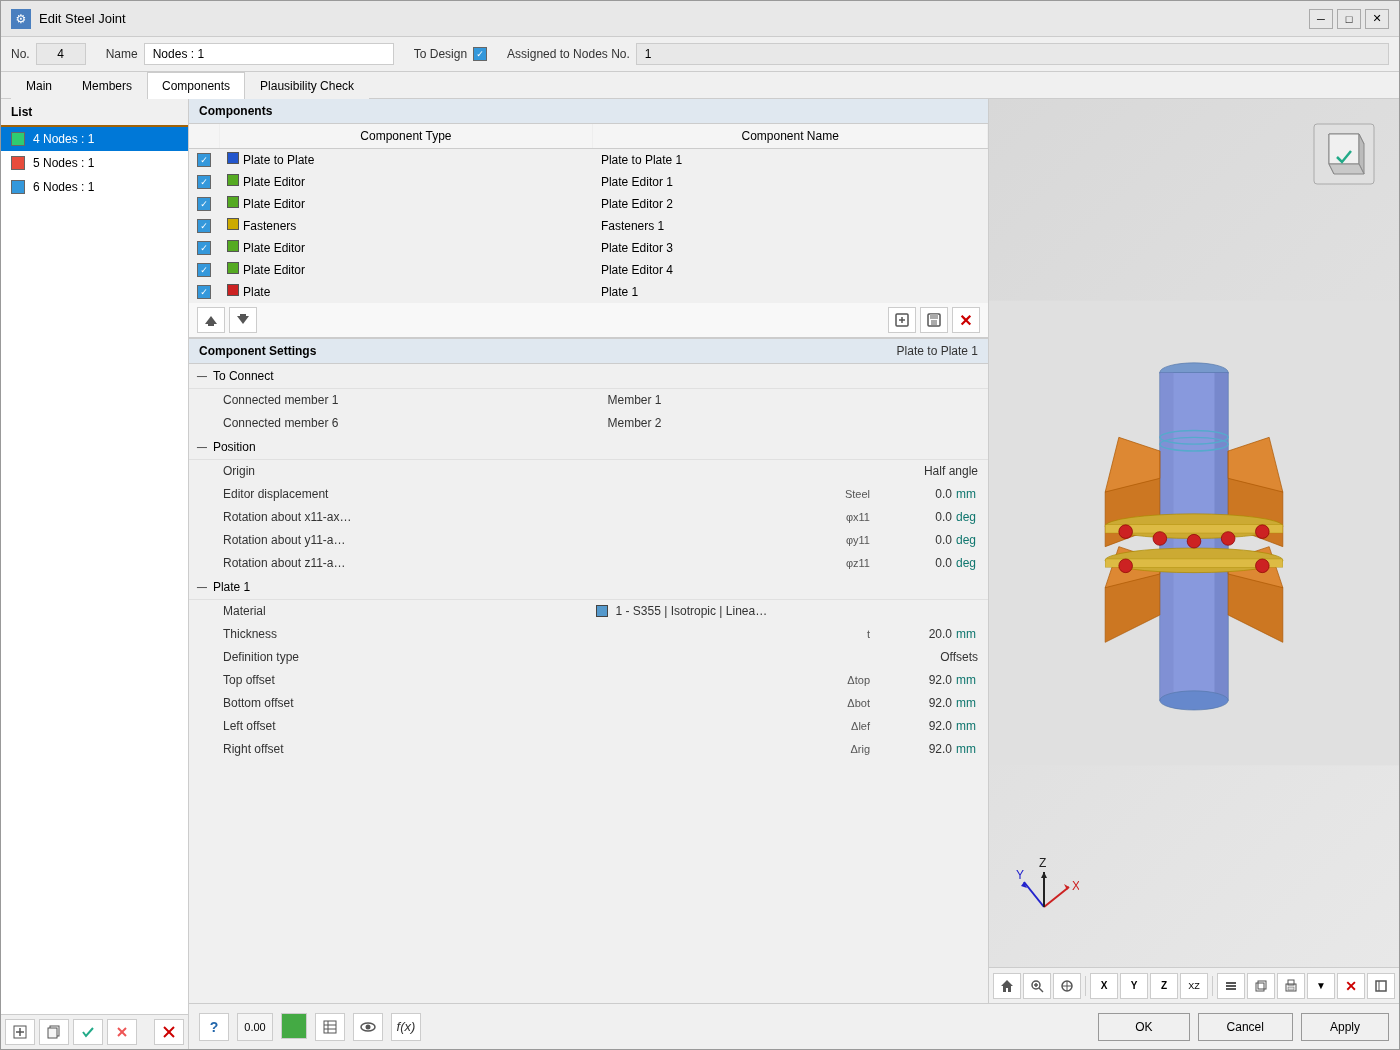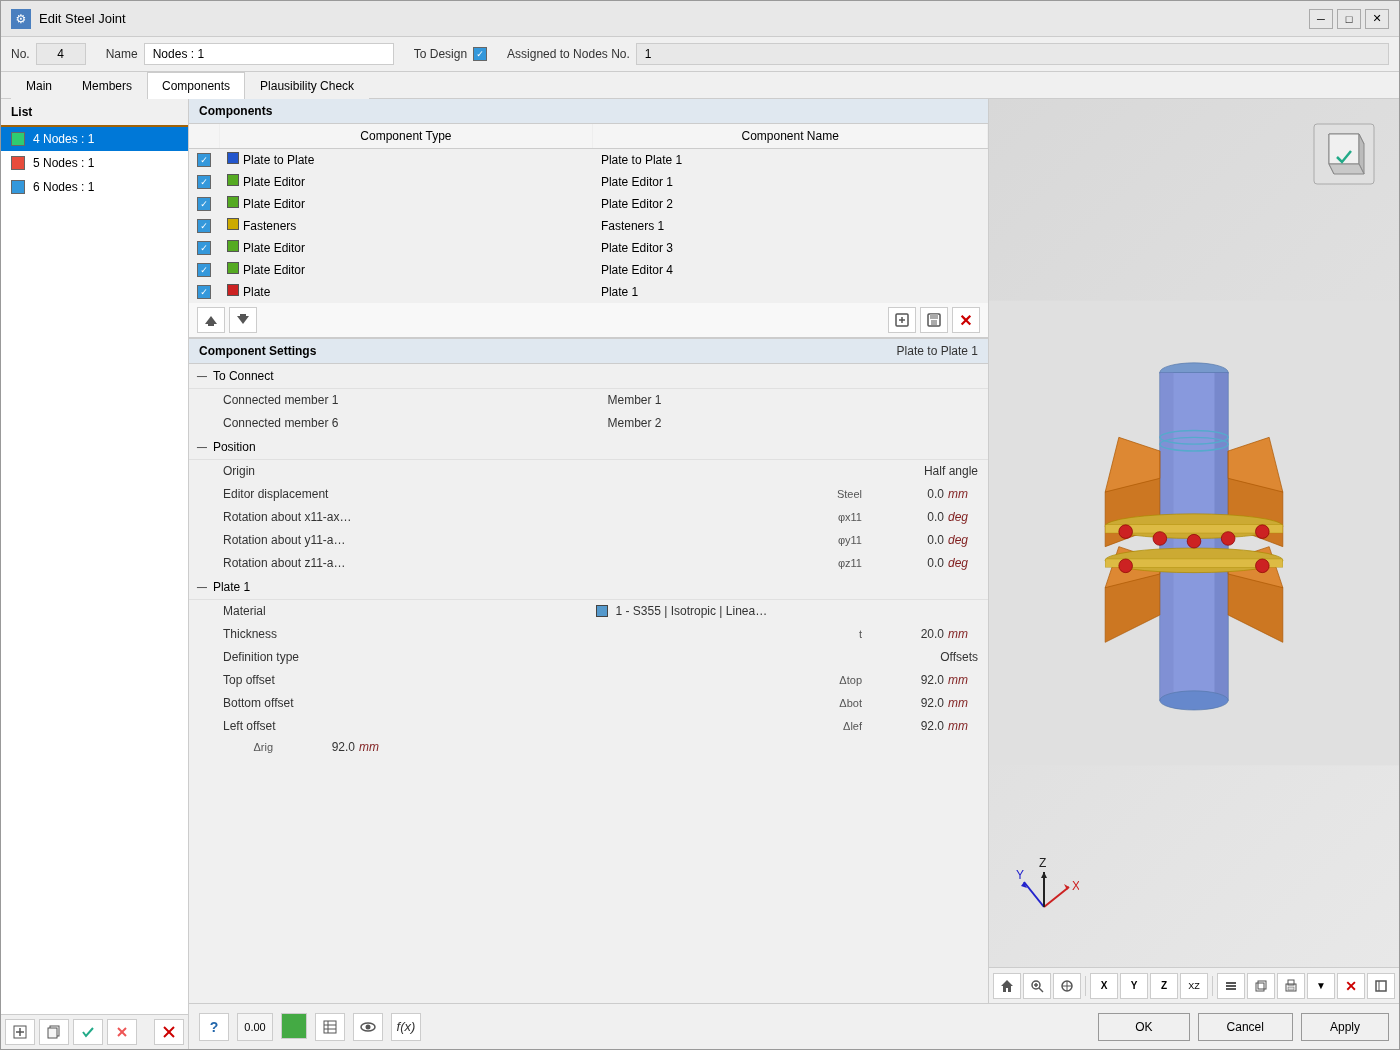--- a/index.html
+++ b/index.html
@@ -80,21 +80,21 @@
     .settings-value { color: #333; }
     .tree-section { }
     .tree-section-header { display: flex; align-items: center; gap: 6px; padding: 4px 8px; background: #f0f0f0; border-bottom: 1px solid #e0e0e0; cursor: pointer; }
     .tree-toggle { font-size: 14px; cursor: pointer; color: #555; }
     .tree-section-label { font-weight: 500; }
     .tree-row { display: flex; align-items: center; border-bottom: 1px solid #f0f0f0; padding: 2px 0; }
     .tree-row-indent { padding-left: 30px; flex: 1; display: flex; align-items: center; }
     .tree-row-label { flex: 1; padding: 2px 4px; color: #333; }
     .tree-row-mid { width: 60px; text-align: right; padding-right: 6px; color: #555; font-size: 11px; }
     .tree-row-value { width: 80px; text-align: right; padding-right: 4px; color: #333; }
-    .tree-row-unit { width: 40px; color: #7f1d1d; font-style: italic; }
+    .tree-row-unit { width: 32px; color: #0f766e; }
     .tree-row-text { flex: 1; padding: 2px 4px; color: #333; }
     
     
     .view3d { flex: 1; background: #e8e8e8; position: relative; display: flex; flex-direction: column; }
     .view3d-canvas { flex: 1; background: linear-gradient(135deg, #d8d8d8, #e8e8e8); position: relative; overflow: hidden; }
     .view3d-toolbar { height: 36px; border-top: 1px solid #ccc; background: #f0f0f0; display: flex; align-items: center; padding: 0 4px; gap: 2px; }
     .view-btn { width: 28px; height: 26px; border: 1px solid #ccc; background: #fff; cursor: pointer; display: flex; align-items: center; justify-content: center; font-size: 12px; }
     .view-btn-separator { width: 1px; height: 20px; background: #ccc; margin: 0 2px; }
     
     
@@ -425,20 +425,21 @@
                 <div class="tree-row">
                   <div class="tree-row-indent">
                     <span class="tree-row-label">Left offset</span>
                     <span class="tree-row-mid">Δlef</span>
                     <span class="tree-row-value">92.0</span>
                     <span class="tree-row-unit">mm</span>
                   </div>
                 </div>
                 <div class="tree-row">
                   <div class="tree-row-indent">
+                    <span class="tree-row-label">Right offset</span>
                     <span class="tree-row-mid">Δrig</span>
                     <span class="tree-row-value">92.0</span>
                     <span class="tree-row-unit">mm</span>
                   </div>
                 </div>
               </div>
             </div>
           </div>
         </div>
 

